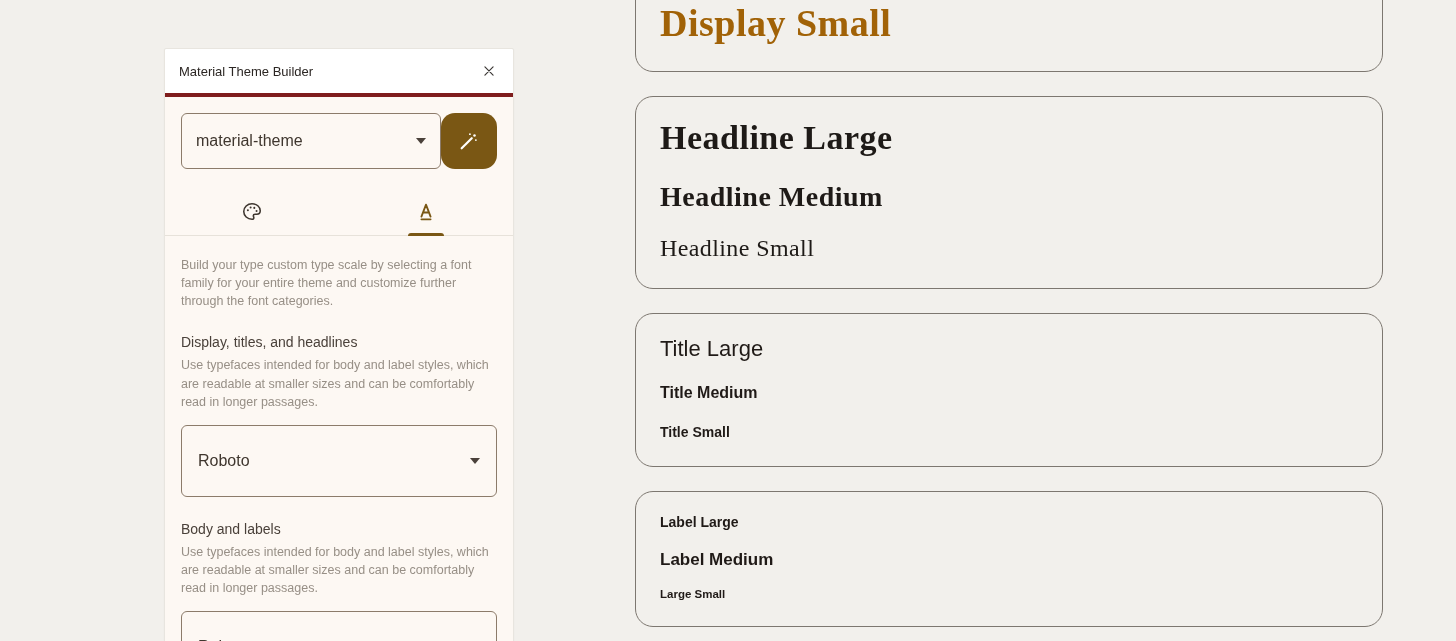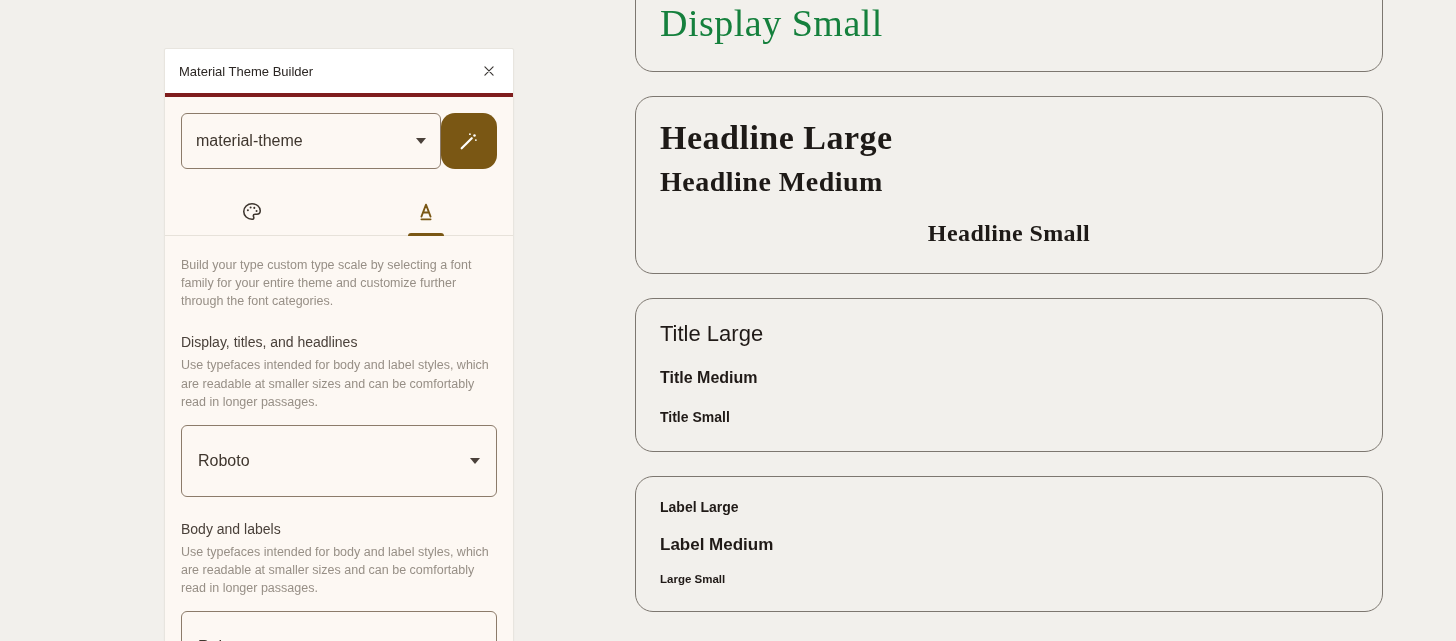--- a/index.html
+++ b/index.html
@@ -163,49 +163,48 @@
   }
   .card {
     border: 1px solid #7d7770;
     border-radius: 18px;
     padding: 22px 24px 26px 24px;
     background: #f2f0ec;
   }
 
   .display-small {
     font-family: Georgia, "Times New Roman", serif;
-    font-weight: 400;
+    font-weight: 700;
     font-size: 38px;
     letter-spacing: 0.5px;
-    color: #15803d;
+    color: #a16207;
   }
 
   .headline-large {
     font-family: Georgia, "Times New Roman", serif;
     font-weight: 800;
     font-size: 34px;
     letter-spacing: 0.5px;
     color: #1e1a17;
-    margin-bottom: 9px;
+    margin-bottom: 24px;
   }
   .headline-medium {
     font-family: Georgia, "Times New Roman", serif;
     font-weight: 800;
     font-size: 28px;
     letter-spacing: 0.5px;
     color: #1e1a17;
     margin-bottom: 22px;
   }
   .headline-small {
     font-family: Georgia, "Times New Roman", serif;
-    font-weight: 700;
+    font-weight: 400;
     font-size: 24px;
     letter-spacing: 0.4px;
     color: #1e1a17;
-    text-align: center;
   }
 
   .title-large {
     font-family: "Helvetica Neue", Arial, sans-serif;
     font-weight: 400;
     font-size: 22px;
     color: #201a17;
     margin-bottom: 22px;
   }
   .title-medium {

